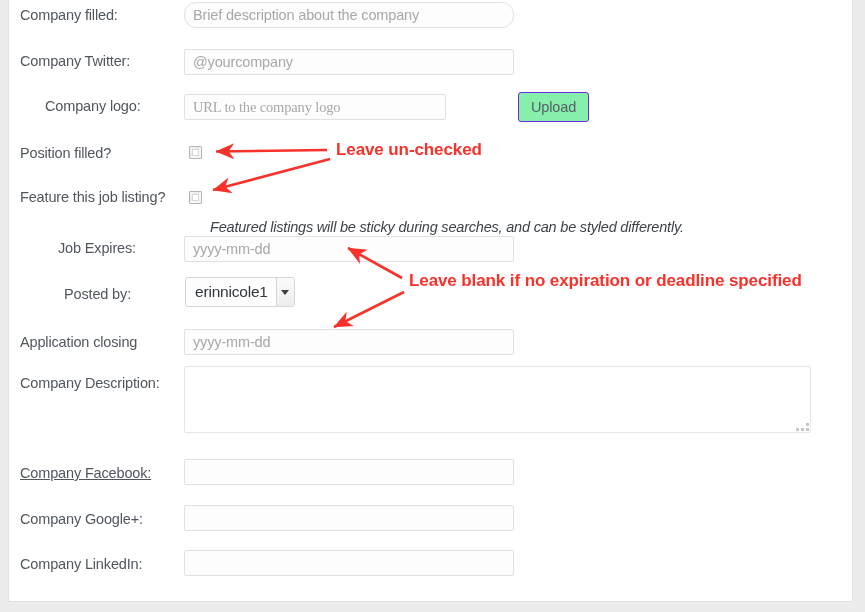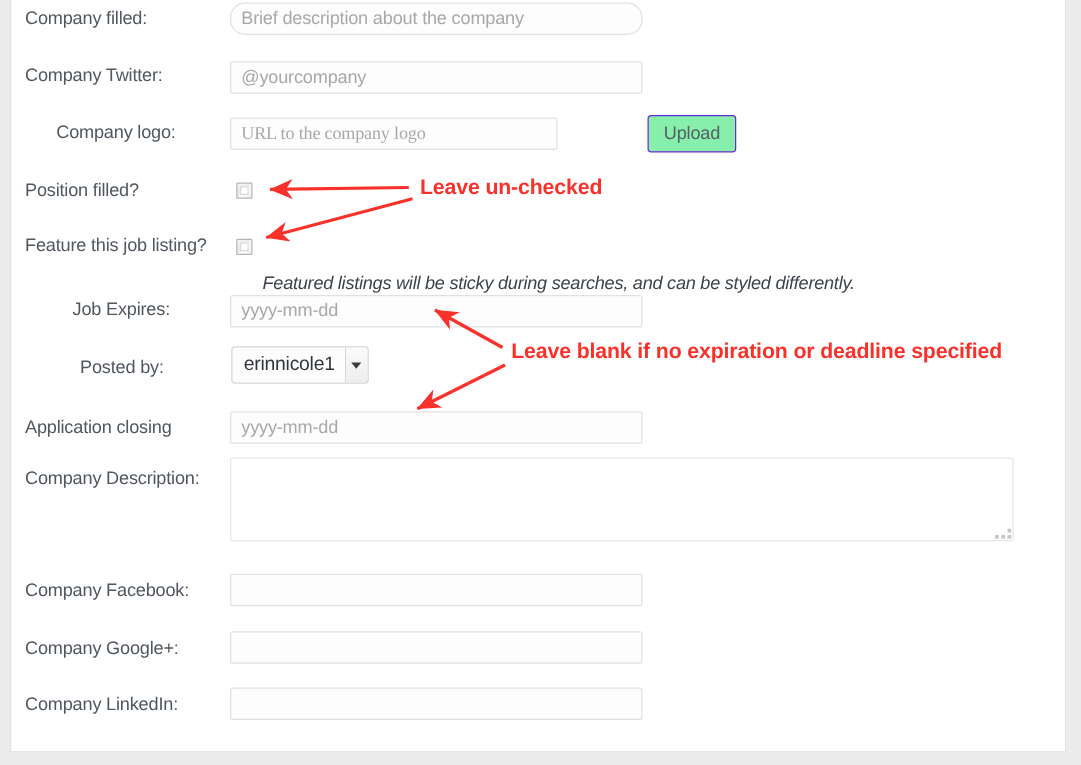--- a/index.html
+++ b/index.html
@@ -269,21 +269,21 @@
       <textarea class="tarea" style="left: 184px; top: 0px; width: 627px; height: 67px;"></textarea>
       <div class="grip" style="left:797px; top:55px;">
         <span class="g1"></span>
           <span class="g2"></span>
           <span class="g3"></span>
           <span class="g4"></span>
       </div>
     </div>
 
     <div class="row" style="top:458px;">
-      <div class="label" style="left:20px; top:7px;">Company Facebook:</div>
+      <div class="label" style="left:20px; top:7px;text-decoration:underline;">Company Facebook:</div>
       <input class="txtinput" style="left: 184px; top: 1px; width: 330px;" type="text">
     </div>
 
     <div class="row" style="top:504px;">
       <div class="label" style="left:20px; top:7px;">Company Google+:</div>
       <input class="txtinput" style="left: 184px; top: 1px; width: 330px;" type="text">
     </div>
 
     <div class="row" style="top:549px;">
       <div class="label" style="left:20px; top:7px;">Company LinkedIn:</div>

